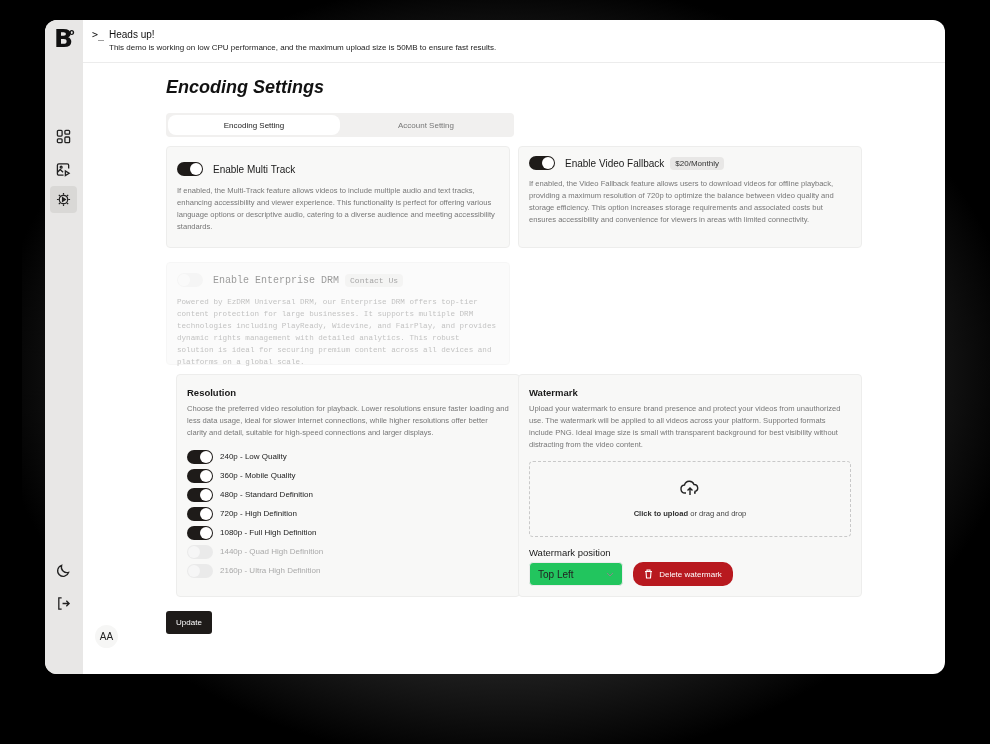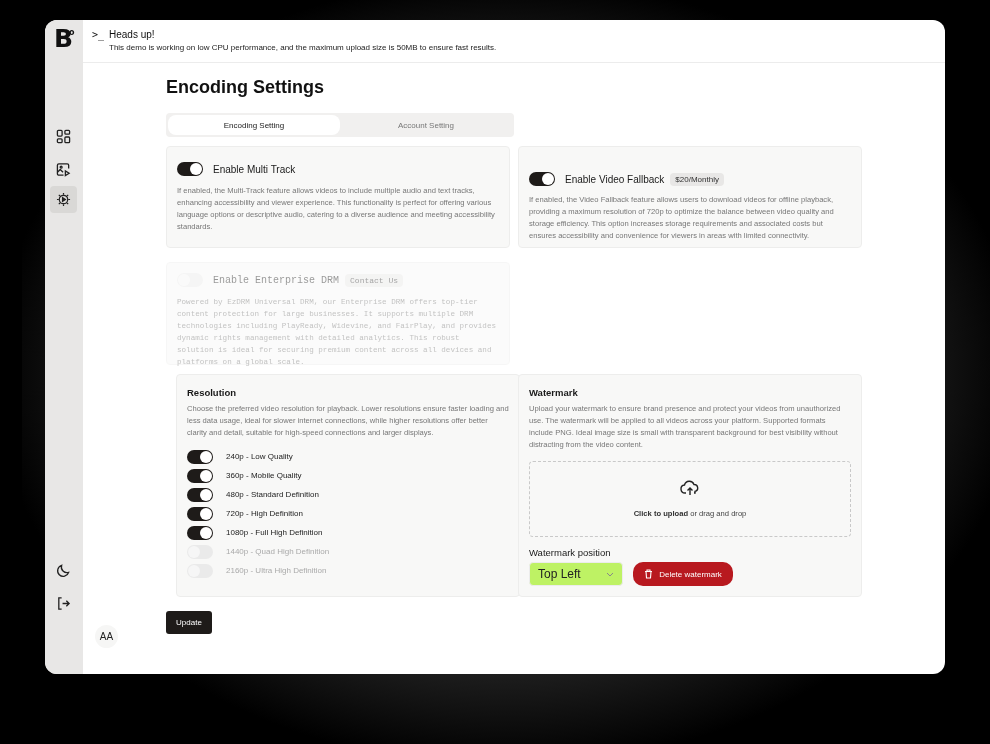--- a/index.html
+++ b/index.html
@@ -33,21 +33,21 @@
     background: #f6f6f5; font-size: 10px; display: flex; align-items: center; justify-content: center; color: #222; margin-left: 43px;
   }
   .main { flex: 1; position: relative; }
   .banner {
     height: 43px; border-bottom: 1px solid #ececec; position: relative;
   }
   .banner .term { position: absolute; left: 9px; top: 9px; font-size: 10px; font-family: "DejaVu Sans Mono", monospace; color:#111; }
   .banner .title { position: absolute; left: 26px; top: 9px; font-size: 10px; color: #111; }
   .banner .msg { position: absolute; left: 26px; top: 23px; font-size: 8px; color: #222; }
   .content { position: absolute; left: 83px; top: 0; width: 700px; }
-  h1 { position: absolute; top: 57px; left: 0; font-size: 18px; font-weight: bold; color: #111; white-space: nowrap; }
+  h1 { position: absolute; top: 57px; left: 0; font-size: 18px; font-weight: bold; color: #111; white-space: nowrap; font-style: italic; }
   .tabs {
     position: absolute; top: 93px; left: 0; width: 348px; height: 24px; background: #f1f0ef; border-radius: 4px; padding: 2px;
     display: flex;
   }
   .tab { flex: 1; font-size: 8px; display: flex; align-items: center; justify-content: center; color: #777; border-radius: 8px; }
   .tab.active { background: #fff; color: #222; }
   .card {
     position: absolute; background: #f8f8f7; border: 1px solid #ededec; border-radius: 4px; padding: 0 10px;
   }
   .card.disabled { opacity: 0.45; font-family: Liberation Mono, monospace; }
@@ -58,30 +58,30 @@
     content: ""; position: absolute; right: 1px; top: 1px; width: 12px; height: 12px; border-radius: 50%; background: #fff;
   }
   .toggle.off { background: #eaeaea; }
   .toggle.off::after { left: 1px; right: auto; background: #f6f6f6; }
   .feat-head { display: flex; align-items: center; gap: 10px; margin-top: 15px; height: 14px; }
   .feat-title { font-size: 10px; color: #1a1a1a; font-weight: 500; }
   .badge { font-size: 8px; background: #e8e7e6; color: #333; padding: 2px 5px; border-radius: 4px; margin-left: -4px; }
   .desc { font-size: 7.6px; color: #777; line-height: 12px; margin-top: 9px; }
   .sec-title { font-size: 9.5px; font-weight: bold; color: #1a1a1a; margin-top: 12px; }
   .res-list { margin-top: 8px; }
-  .res-item { display: flex; align-items: center; gap: 13px; height: 19px; font-size: 8px; color: #222; }
+  .res-item { display: flex; align-items: center; gap: 7px; height: 19px; font-size: 8px; color: #222; }
   .res-item.off { color: #aaa; }
   .dropzone {
     margin-top: 10px; height: 76px; border: 1px dashed #c9c9c9; border-radius: 4px; display: flex; flex-direction: column; align-items: center; justify-content: center; gap: 13px;
   }
   .dropzone .txt { font-size: 7.6px; color: #444; }
   .dropzone .txt b { font-weight: bold; color: #333; }
   .wm-label { font-size: 9.5px; color: #1a1a1a; margin-top: 10px; }
   .wm-row { display: flex; gap: 10px; margin-top: 4px; }
-  .select { width: 94px; height: 24px; background: #bef264; border: 1px solid #ececec; border-radius: 4px; font-size: 12px; display: flex; align-items: center; justify-content: space-between; padding: 0 8px; color: #222; }
+  .select { width: 94px; height: 24px; background: #22c55e; border: 1px solid #ececec; border-radius: 4px; font-size: 10px; display: flex; align-items: center; justify-content: space-between; padding: 0 8px; color: #222; }
   .btn-del { width: 100px; height: 24px; background: #b8191f; color: #fff; border-radius: 10px; font-size: 8px; display: flex; align-items: center; justify-content: center; gap: 6px; }
   .btn-update { position: absolute; top: 591px; left: 0; width: 46px; height: 23px; background: #1e1b19; color: #fff; font-size: 8px; border-radius: 3px; display: flex; align-items: center; justify-content: center; }
 </style>
 </head>
 <body>
 
 <div class="shadow"></div>
 
 <div class="window">
   <aside class="sidebar">
@@ -142,21 +142,21 @@
 
       <div class="card" style="left:0; top:126px; width:344px; height:102px;">
         <div class="feat-head">
           <span class="toggle"></span>
           <span class="feat-title">Enable Multi Track</span>
         </div>
         <p class="desc">If enabled, the Multi-Track feature allows videos to include multiple audio and text tracks, enhancing accessibility and viewer experience. This functionality is perfect for offering various language options or descriptive audio, catering to a diverse audience and meeting accessibility standards.</p>
       </div>
 
       <div class="card" style="left:352px; top:126px; width:344px; height:102px;">
-        <div class="feat-head" style="margin-top:25px">
+        <div class="feat-head" style="margin-top:9px">
           <span class="toggle"></span>
           <span class="feat-title">Enable Video Fallback</span>
           <span class="badge">$20/Monthly</span>
         </div>
         <p class="desc" style="margin-top:8px">If enabled, the Video Fallback feature allows users to download videos for offline playback, providing a maximum resolution of 720p to optimize the balance between video quality and storage efficiency. This option increases storage requirements and associated costs but ensures accessibility and convenience for viewers in areas with limited connectivity.</p>
       </div>
 
       <div class="card disabled" style="left:0; top:242px; width:344px; height:103px;">
         <div class="feat-head" style="margin-top:10px">
           <span class="toggle off"></span>

